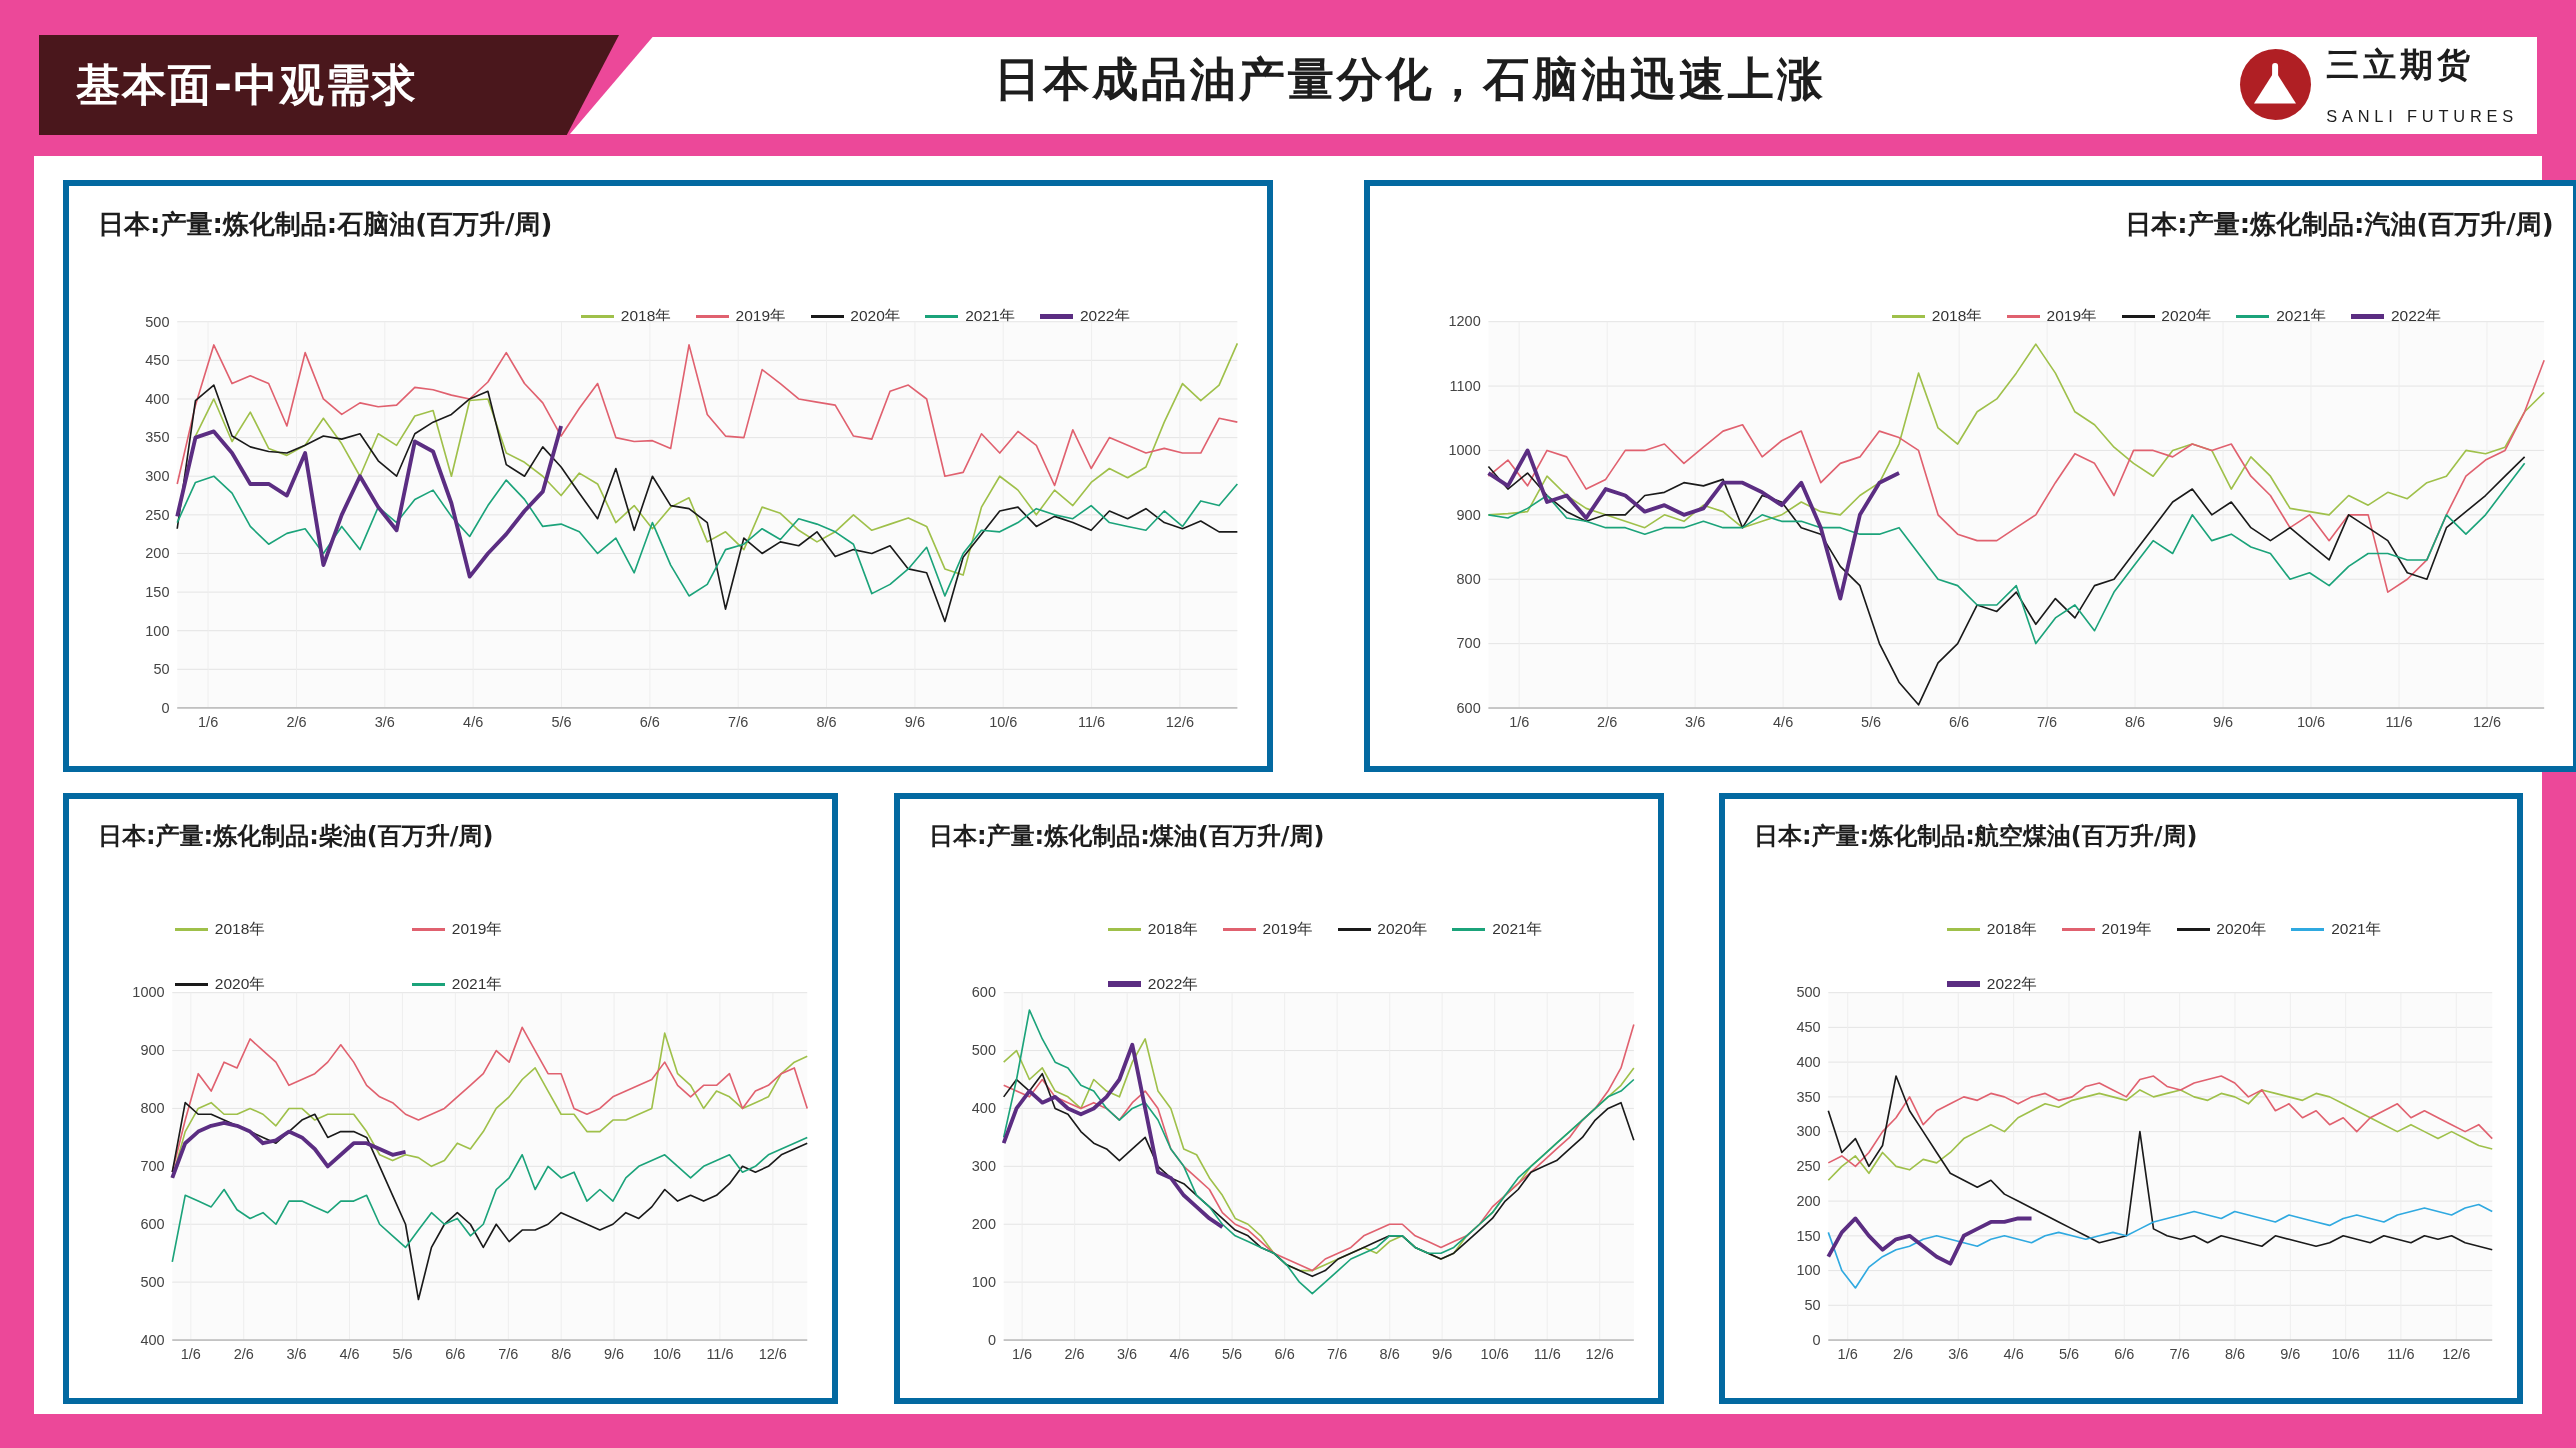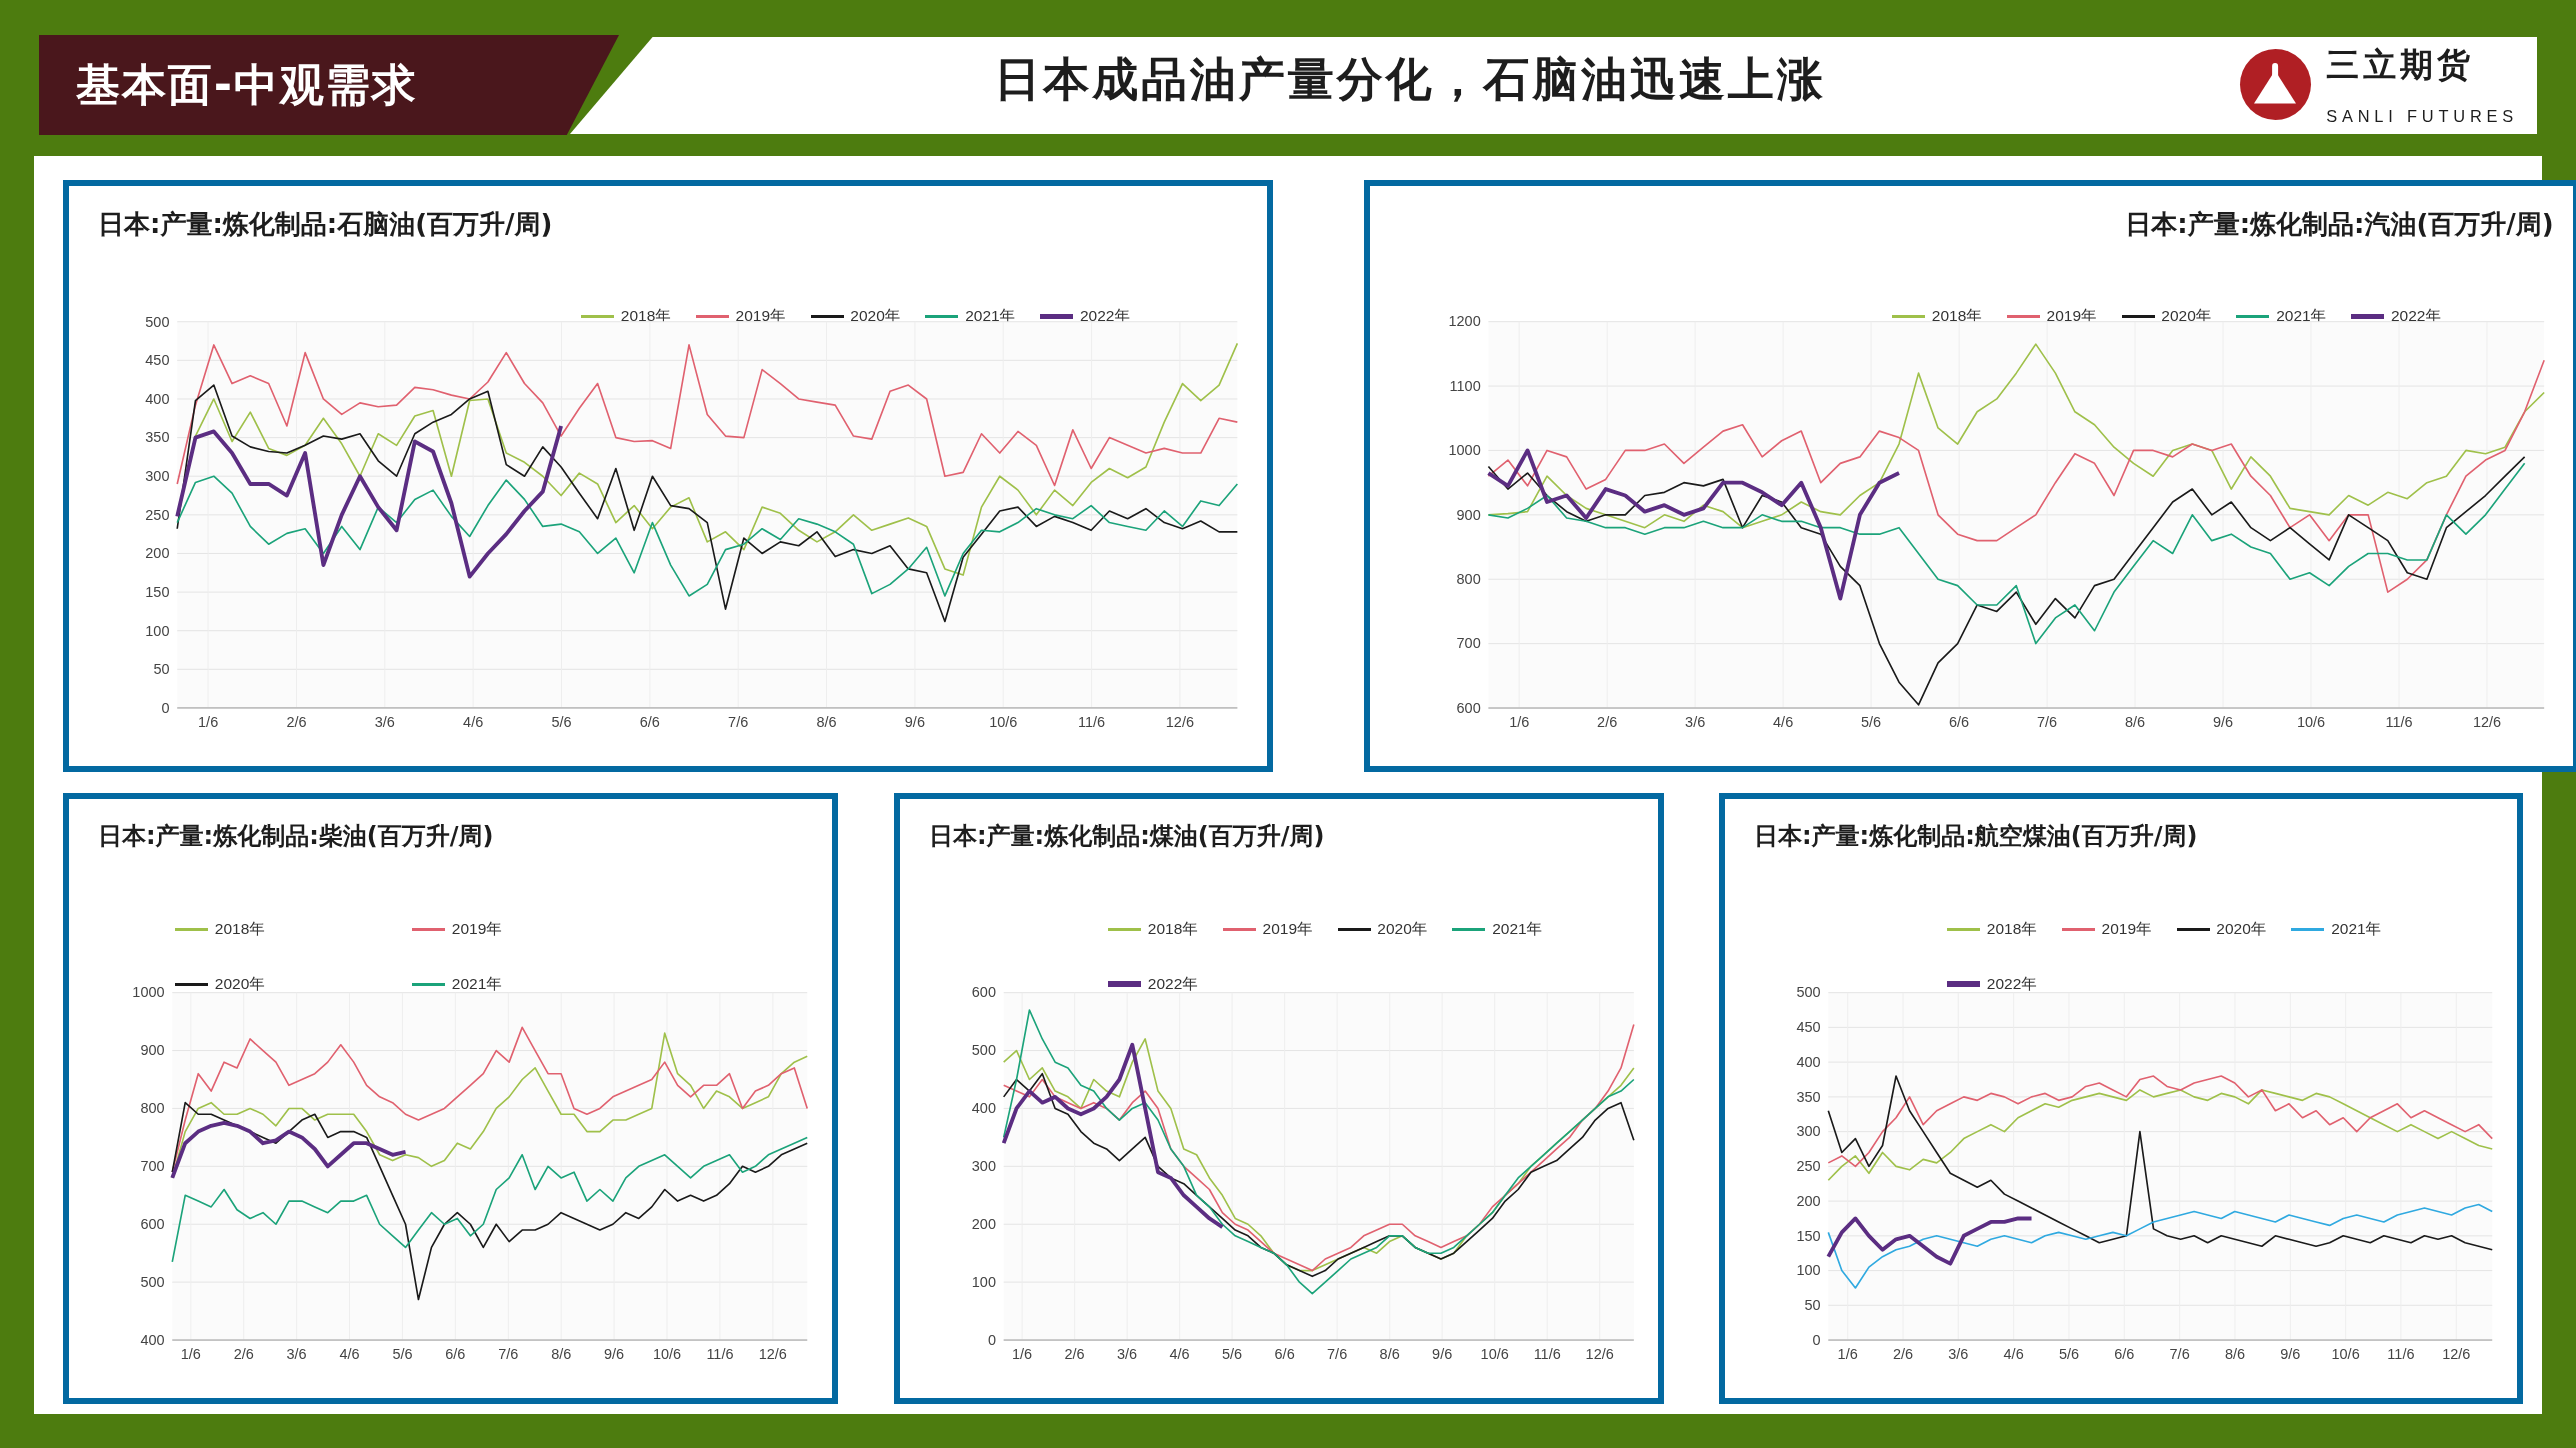--- a/index.html
+++ b/index.html
@@ -4,21 +4,21 @@
 <style>
   html,body{margin:0;padding:0;}
   body{
     width:2576px;height:1449px;
     background:#3b1418;
     font-family:"Liberation Sans","DejaVu Sans",sans-serif;
     overflow:hidden;
   }
   .slide{
     position:absolute;left:0;top:0;width:2576px;height:1449px;
-    background:#4d7c0f;
+    background:#ec4899;
   }
   
   .header{
     position:absolute;left:0;top:0;width:2576px;height:155px;
   }
   .hdr-tab{
     position:absolute;left:39px;top:35px;width:580px;height:100px;
     background:#4a171c;
     clip-path:polygon(0 0,100% 0,91% 100%,0 100%);
     display:flex;align-items:center;

